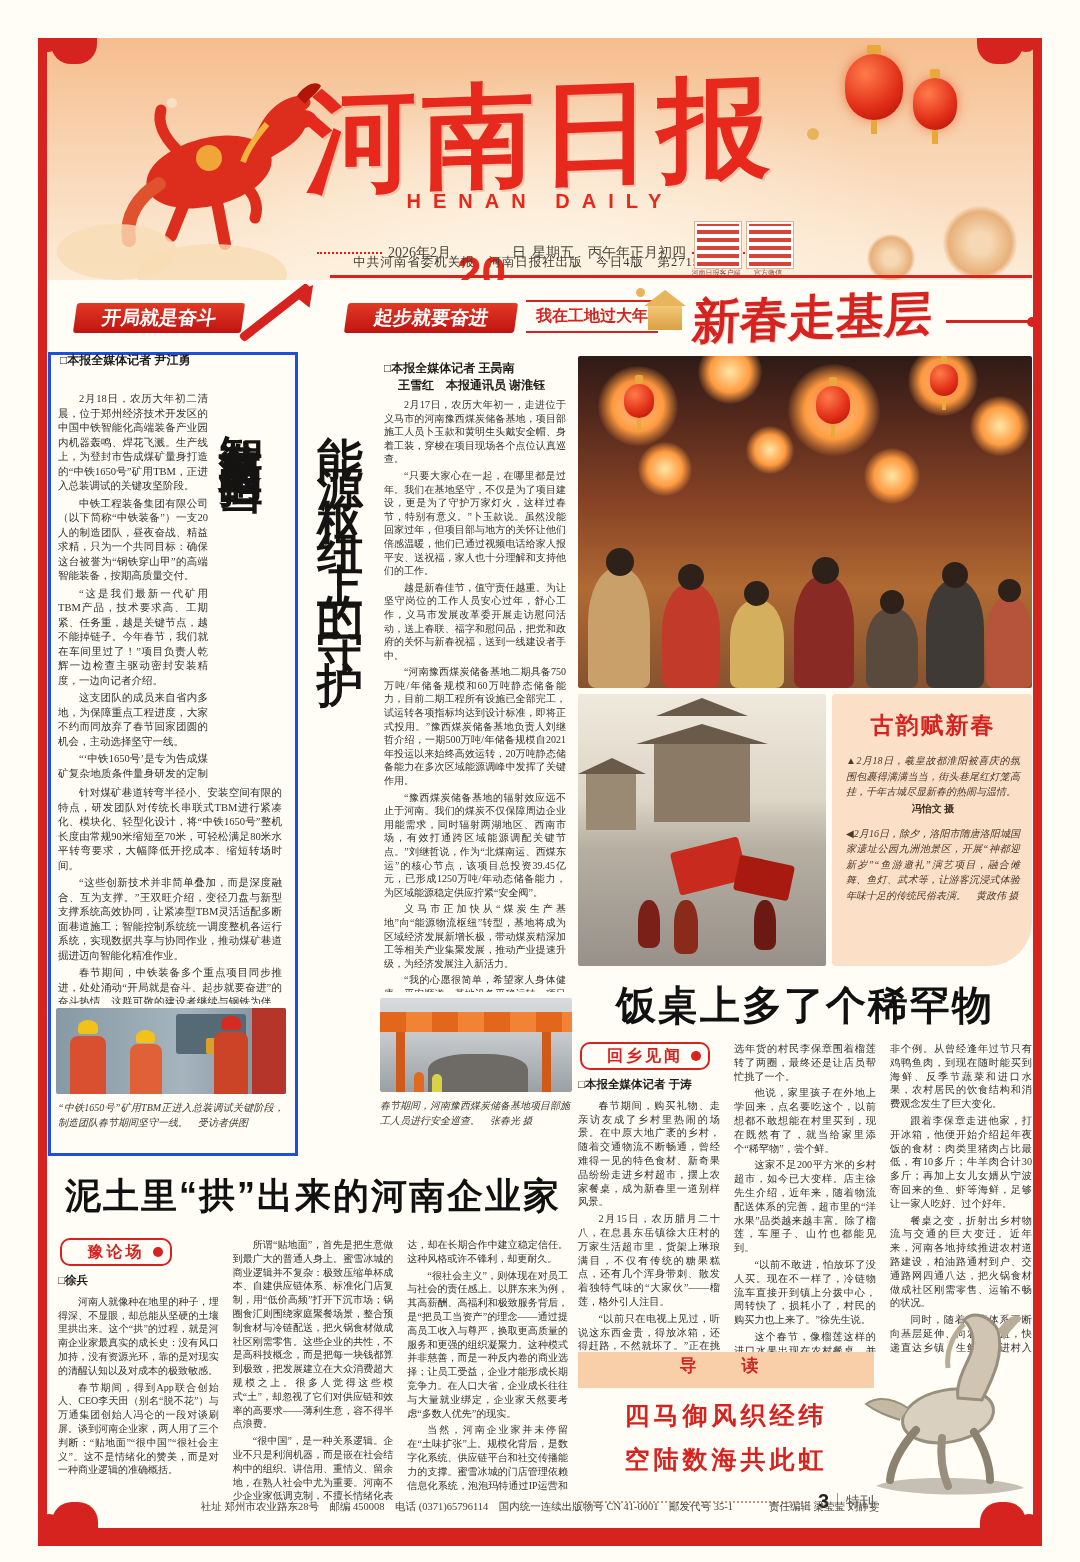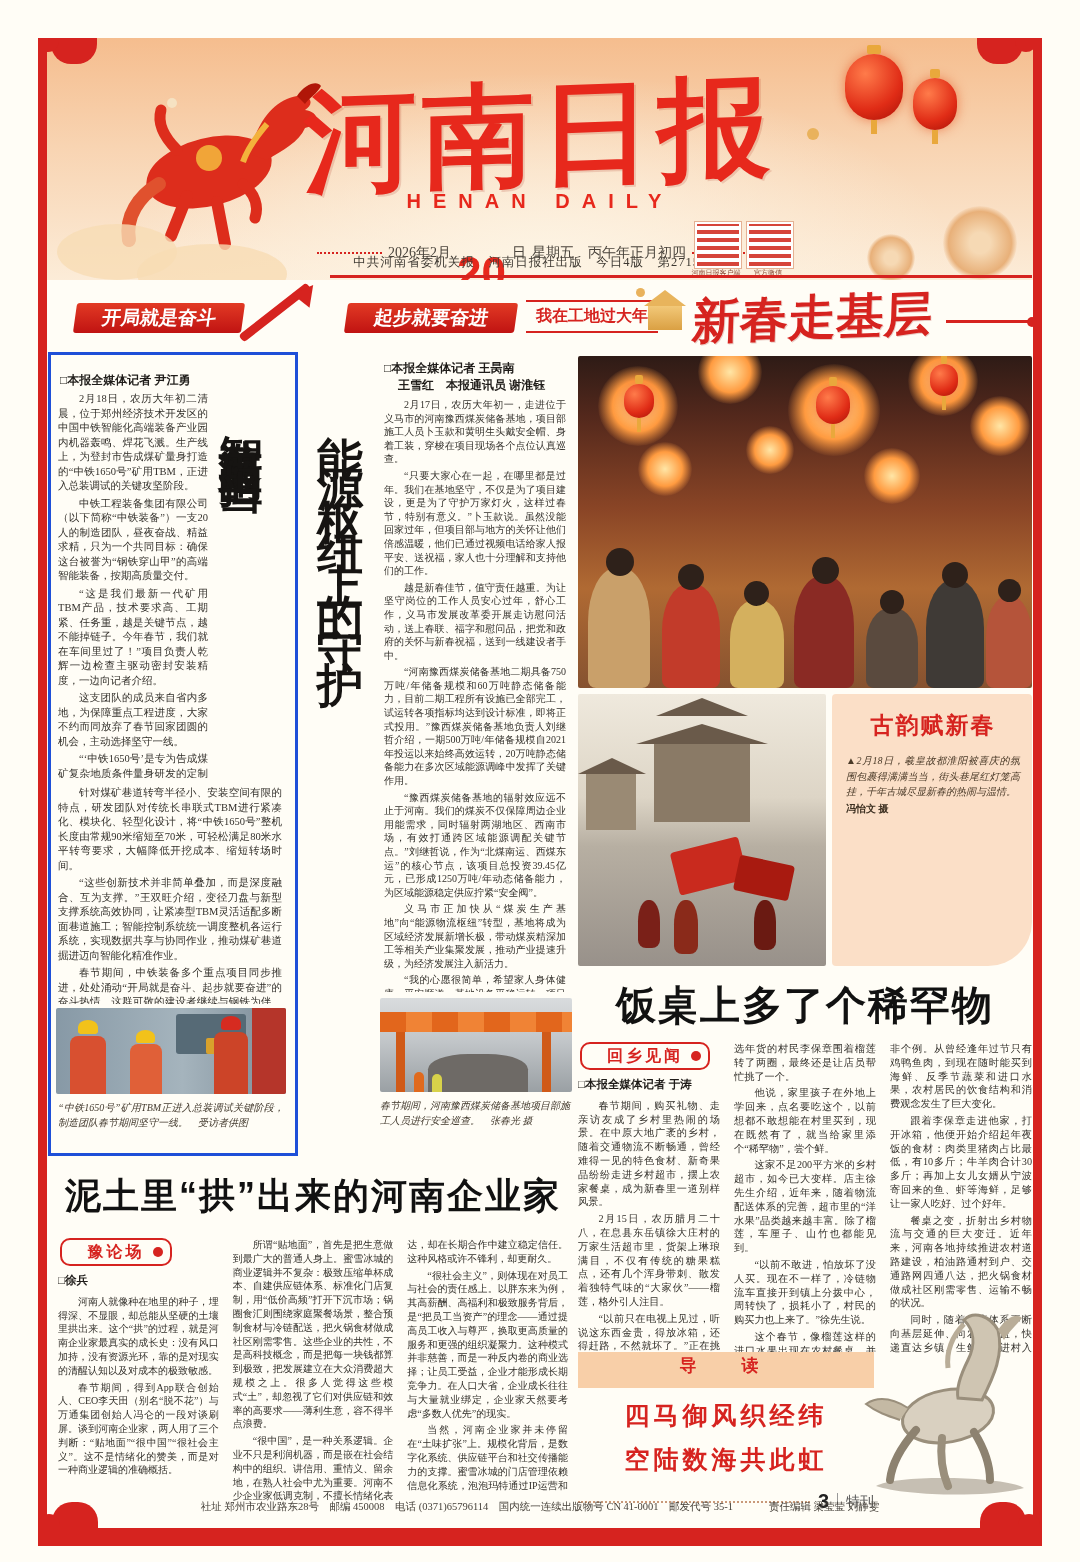--- a/index.html
+++ b/index.html
@@ -67,21 +67,21 @@
     position:relative;margin:0 0 8px 2px;break-inside:avoid;letter-spacing:3px;}
   .badge:after{content:"";position:absolute;right:7px;top:7px;width:10px;height:10px;border-radius:50%;background:#d6231f;}
   .mcols{position:absolute;overflow:hidden;font-size:10px;line-height:13.8px;color:#33302b;text-align:justify;column-gap:14px;}
   .mbyline{font-size:11.5px;font-weight:bold;color:#201d1a;font-family:"Liberation Sans",sans-serif;margin:0 0 7px 0;break-inside:avoid;}
   
   .guyun{position:absolute;left:832px;top:694px;width:200px;height:272px;background:#fbdfc7;
     border-radius:4px 4px 44px 4px;padding:14px 12px 10px 14px;box-sizing:border-box;}
   .guyun-title{text-align:center;color:#d6231f;font-size:23px;font-weight:900;font-family:"Liberation Sans",sans-serif;
     letter-spacing:2px;margin:2px 0 12px 0;}
   .guyun-cap{font-size:10px;line-height:15.5px;color:#4a3a28;text-align:justify;font-style:italic;}
-  .guyun-credit{text-align:left;font-size:10px;font-weight:bold;color:#3c2f20;margin:2px 0 10px 0;}
+  .guyun-credit{text-align:center;font-size:10px;font-weight:bold;color:#3c2f20;margin:2px 0 10px 0;}
   
   .guide{position:absolute;left:578px;top:1352px;width:296px;}
   .guide-head{height:36px;line-height:28px;background:#f8cfa8;color:#d6231f;text-align:center;
     font-size:17px;font-weight:900;letter-spacing:14px;font-family:"Liberation Sans",sans-serif;}
   .guide-line{color:#d6231f;font-weight:900;font-size:25px;text-align:center;letter-spacing:4px;
     font-family:"Liberation Sans",sans-serif;margin-top:11px;}
   .guide-foot{display:flex;align-items:center;gap:8px;margin-top:14px;}
   .guide-dots{flex:1;border-top:2px dotted #c9997a;height:0;}
   .guide-page{font-size:20px;font-weight:900;color:#222;font-family:"Liberation Sans",sans-serif;}
   .guide-sect{font-size:14px;color:#555;border-left:1px solid #999;padding-left:8px;}
@@ -158,21 +158,21 @@
   <div class="arrow-shaft" style="left:232px;top:308px;"></div>
   <div class="arrow-head" style="left:296px;top:283px;"></div>
   <div class="slogan" style="left:346px;top:303px;width:150px;">起步就要奋进</div>
   <div class="worktag" style="left:526px;top:300px;">我在工地过大年</div>
   <div class="camp-deco" style="left:648px;top:306px;"></div>
   <div class="golddot" style="left:636px;top:288px;width:9px;height:9px;"></div>
   <div class="campaign" style="left:692px;top:286px;">新春走基层</div>
   <div class="campline" style="left:946px;top:320px;width:82px;"></div>
 
   <div class="abs" style="left:48px;top:352px;width:244px;height:798px;border:3px solid #1e4fd8;background:#fffdf6;"></div>
-  <div class="byline" style="left:60px;top:372px;">□本报全媒体记者 尹江勇</div>
+  <div class="byline" style="left:60px;top:352px;">□本报全媒体记者 尹江勇</div>
   <div class="bodycol" style="left:58px;top:392px;width:150px;height:386px;">
       <p>2月18日，农历大年初二清晨，位于郑州经济技术开发区的中国中铁智能化高端装备产业园内机器轰鸣、焊花飞溅。生产线上，为登封市告成煤矿量身打造的“中铁1650号”矿用TBM，正进入总装调试的关键攻坚阶段。</p>
       <p>中铁工程装备集团有限公司（以下简称“中铁装备”）一支20人的制造团队，昼夜奋战、精益求精，只为一个共同目标：确保这台被誉为“钢铁穿山甲”的高端智能装备，按期高质量交付。</p>
       <p>“这是我们最新一代矿用TBM产品，技术要求高、工期紧、任务重，越是关键节点，越不能掉链子。今年春节，我们就在车间里过了！”项目负责人乾辉一边检查主驱动密封安装精度，一边向记者介绍。</p>
       <p>这支团队的成员来自省内多地，为保障重点工程进度，大家不约而同放弃了春节回家团圆的机会，主动选择坚守一线。</p>
       <p>“‘中铁1650号’是专为告成煤矿复杂地质条件量身研发的定制化高端智能装备，集成了多项前沿创新技术。”技术负责人王双旺告诉记者，这台TBM的刀盘变径技术堪称“绝活”，可实现5.03米与4.88米两种洞径自由切换，一台设备就能适配不同断面巷道施工需求，大幅提升设备综合利用率，降低煤矿投资成本。</p>
     </div>
   <div class="vhead" style="left:212px;top:400px;height:392px;font-size:44px;letter-spacing:5px;">智造前沿里的担当</div>
   <div class="bodycol" style="left:58px;top:786px;width:224px;height:218px;">
       <p>针对煤矿巷道转弯半径小、安装空间有限的特点，研发团队对传统长串联式TBM进行紧凑化、模块化、轻型化设计，将“中铁1650号”整机长度由常规90米缩短至70米，可轻松满足80米水平转弯要求，大幅降低开挖成本、缩短转场时间。</p>
@@ -254,20 +254,21 @@
     <div class="abs" style="left:158px;top:166px;width:56px;height:36px;background:#a81a10;transform:rotate(12deg);border-radius:4px;"></div>
     <div class="fig" style="left:60px;bottom:18px;width:22px;height:48px;background:#7a2018;"></div>
     <div class="fig" style="left:96px;bottom:12px;width:24px;height:54px;background:#8a2a1a;"></div>
     <div class="fig" style="left:176px;bottom:16px;width:22px;height:50px;background:#6a1a12;"></div>
   </div>
 
   <div class="guyun">
     <div class="guyun-title">古韵赋新春</div>
     <div class="guyun-cap">▲2月18日，羲皇故都淮阳被喜庆的氛围包裹得满满当当，街头巷尾红灯笼高挂，千年古城尽显新春的热闹与温情。</div>
     <div class="guyun-credit">冯怡文 摄</div>
+    <div class="guyun-cap">◀2月16日，除夕，洛阳市隋唐洛阳城国家遗址公园九洲池景区，开展“神都迎新岁”“鱼游邀礼”演艺项目，融合傩舞、鱼灯、武术等，让游客沉浸式体验年味十足的传统民俗表演。　黄政伟 摄</div>
   </div>
 
   <div class="bigheadline" style="left:578px;top:978px;width:454px;font-size:40px;">饭桌上多了个稀罕物</div>
   <div class="mcols" style="left:578px;top:1042px;width:454px;height:316px;columns:3;font-size:10.2px;">
     <div class="badge">回乡见闻</div>
     <div class="mbyline">□本报全媒体记者 于涛</div>
     <div>
         <p>春节期间，购买礼物、走亲访友成了乡村里热闹的场景。在中原大地广袤的乡村，随着交通物流不断畅通，曾经难得一见的特色食材、新奇果品纷纷走进乡村超市，摆上农家餐桌，成为新春里一道别样风景。</p>
         <p>2月15日，农历腊月二十八，在息县东岳镇徐大庄村的万家生活超市里，货架上琳琅满目，不仅有传统的糖果糕点，还有几个浑身带刺、散发着独特气味的“大家伙”——榴莲，格外引人注目。</p>
         <p>“以前只在电视上见过，听说这东西金贵，得放冰箱，还得赶路，不然就坏了。”正在挑选年货的村民李保章围着榴莲转了两圈，最终还是让店员帮忙挑了一个。</p>

